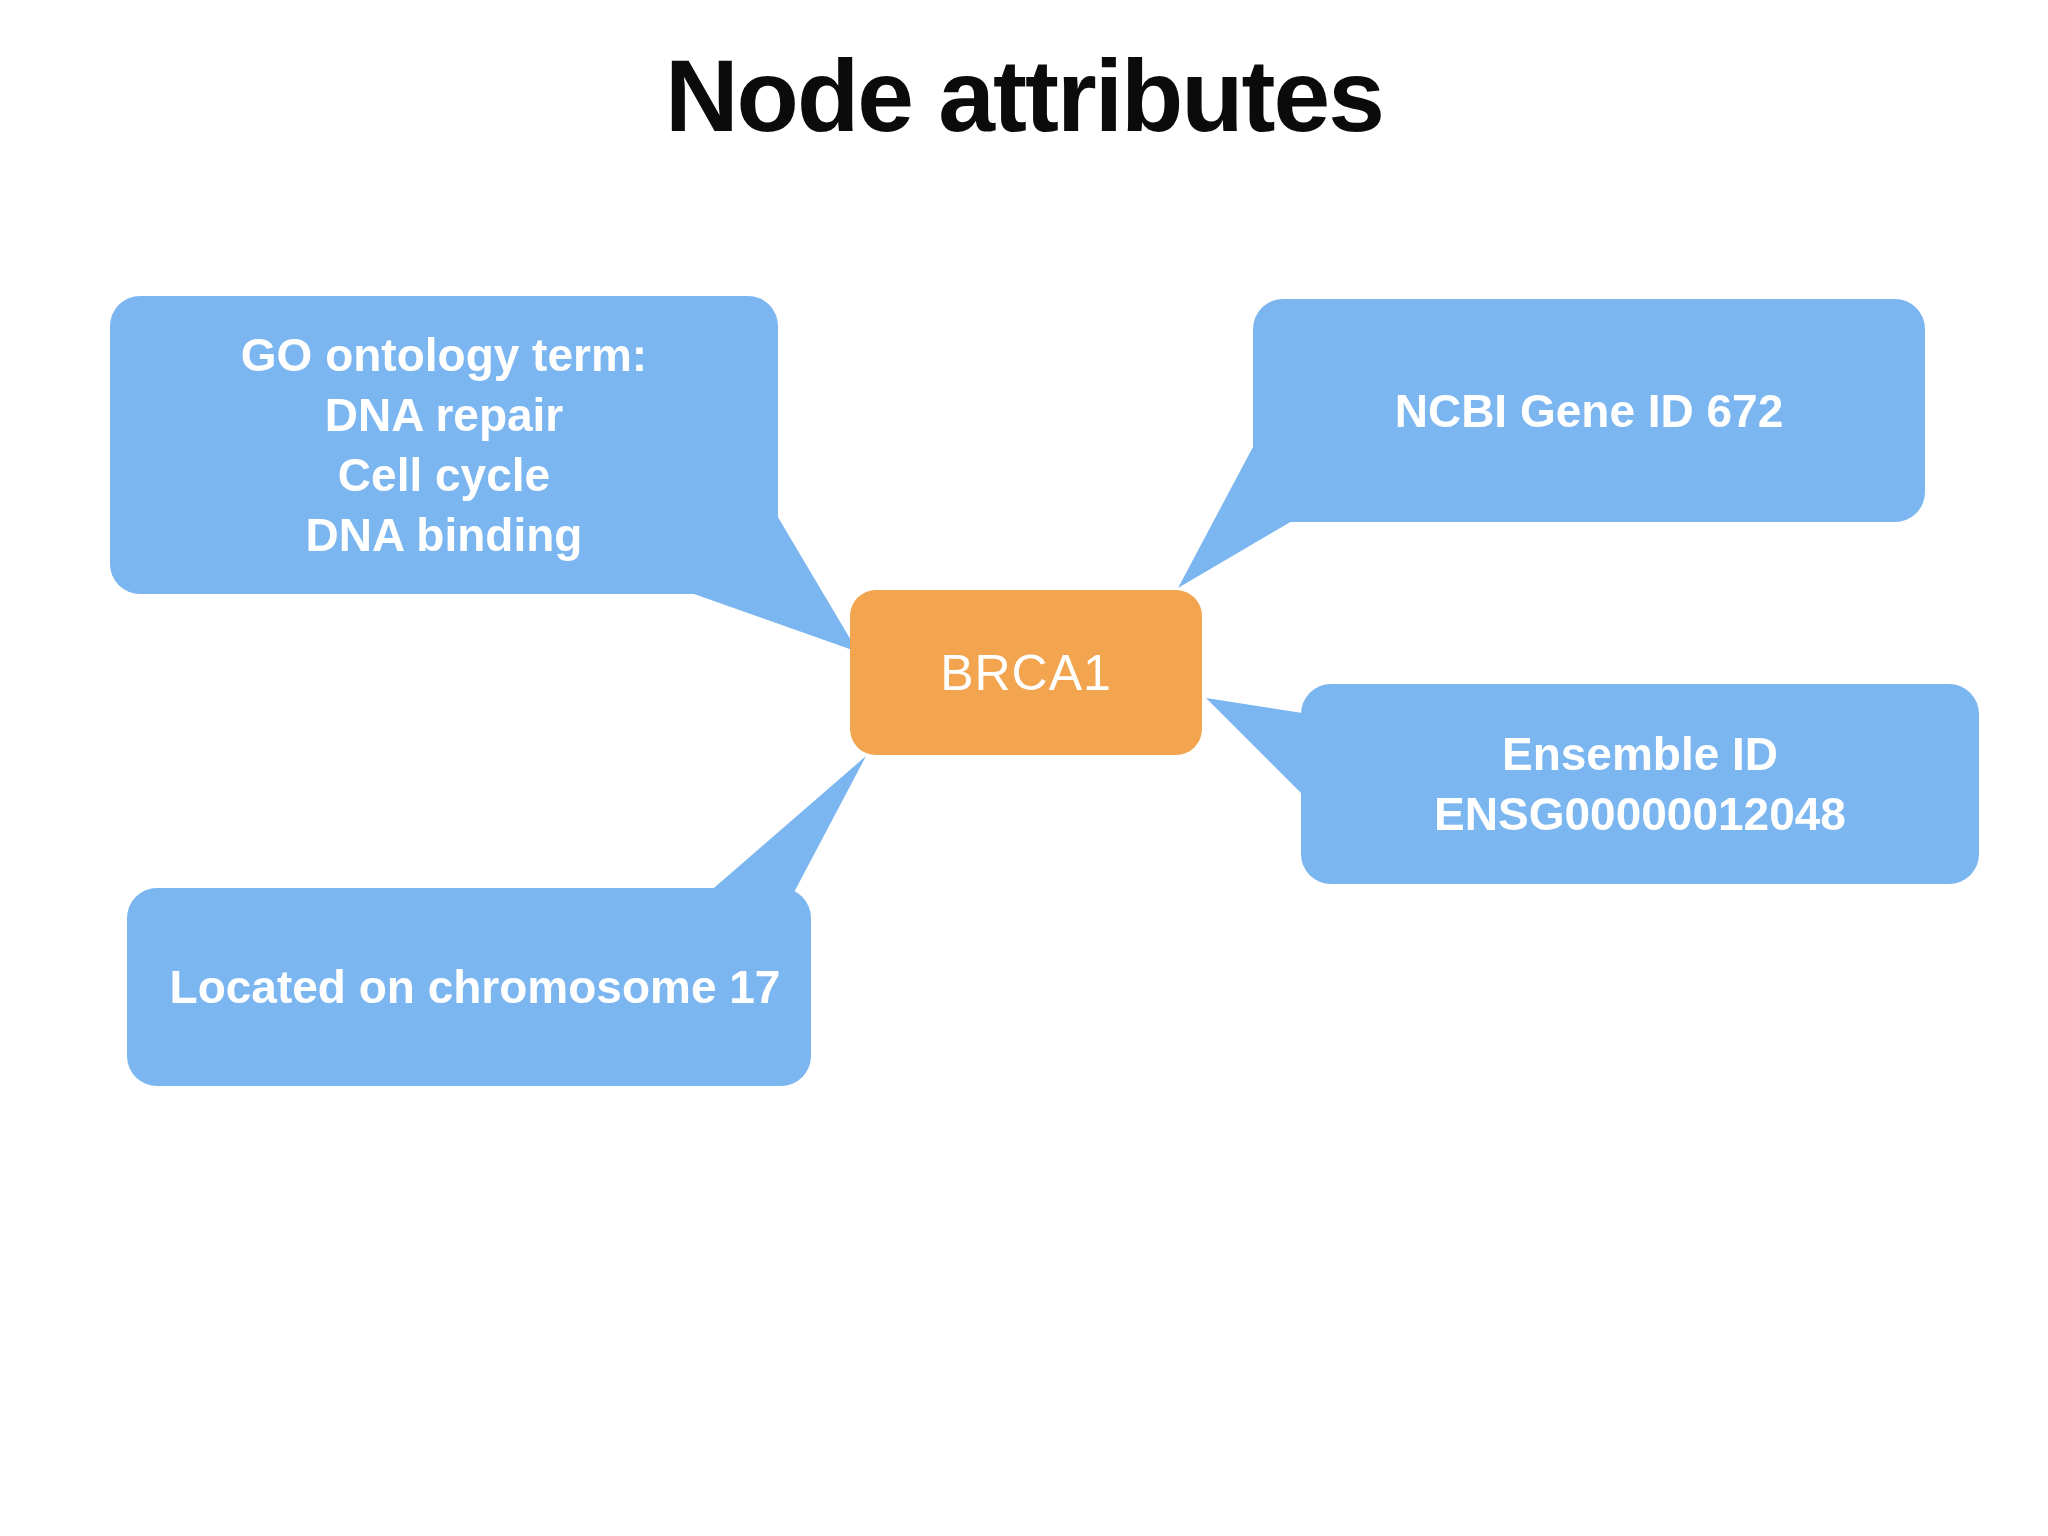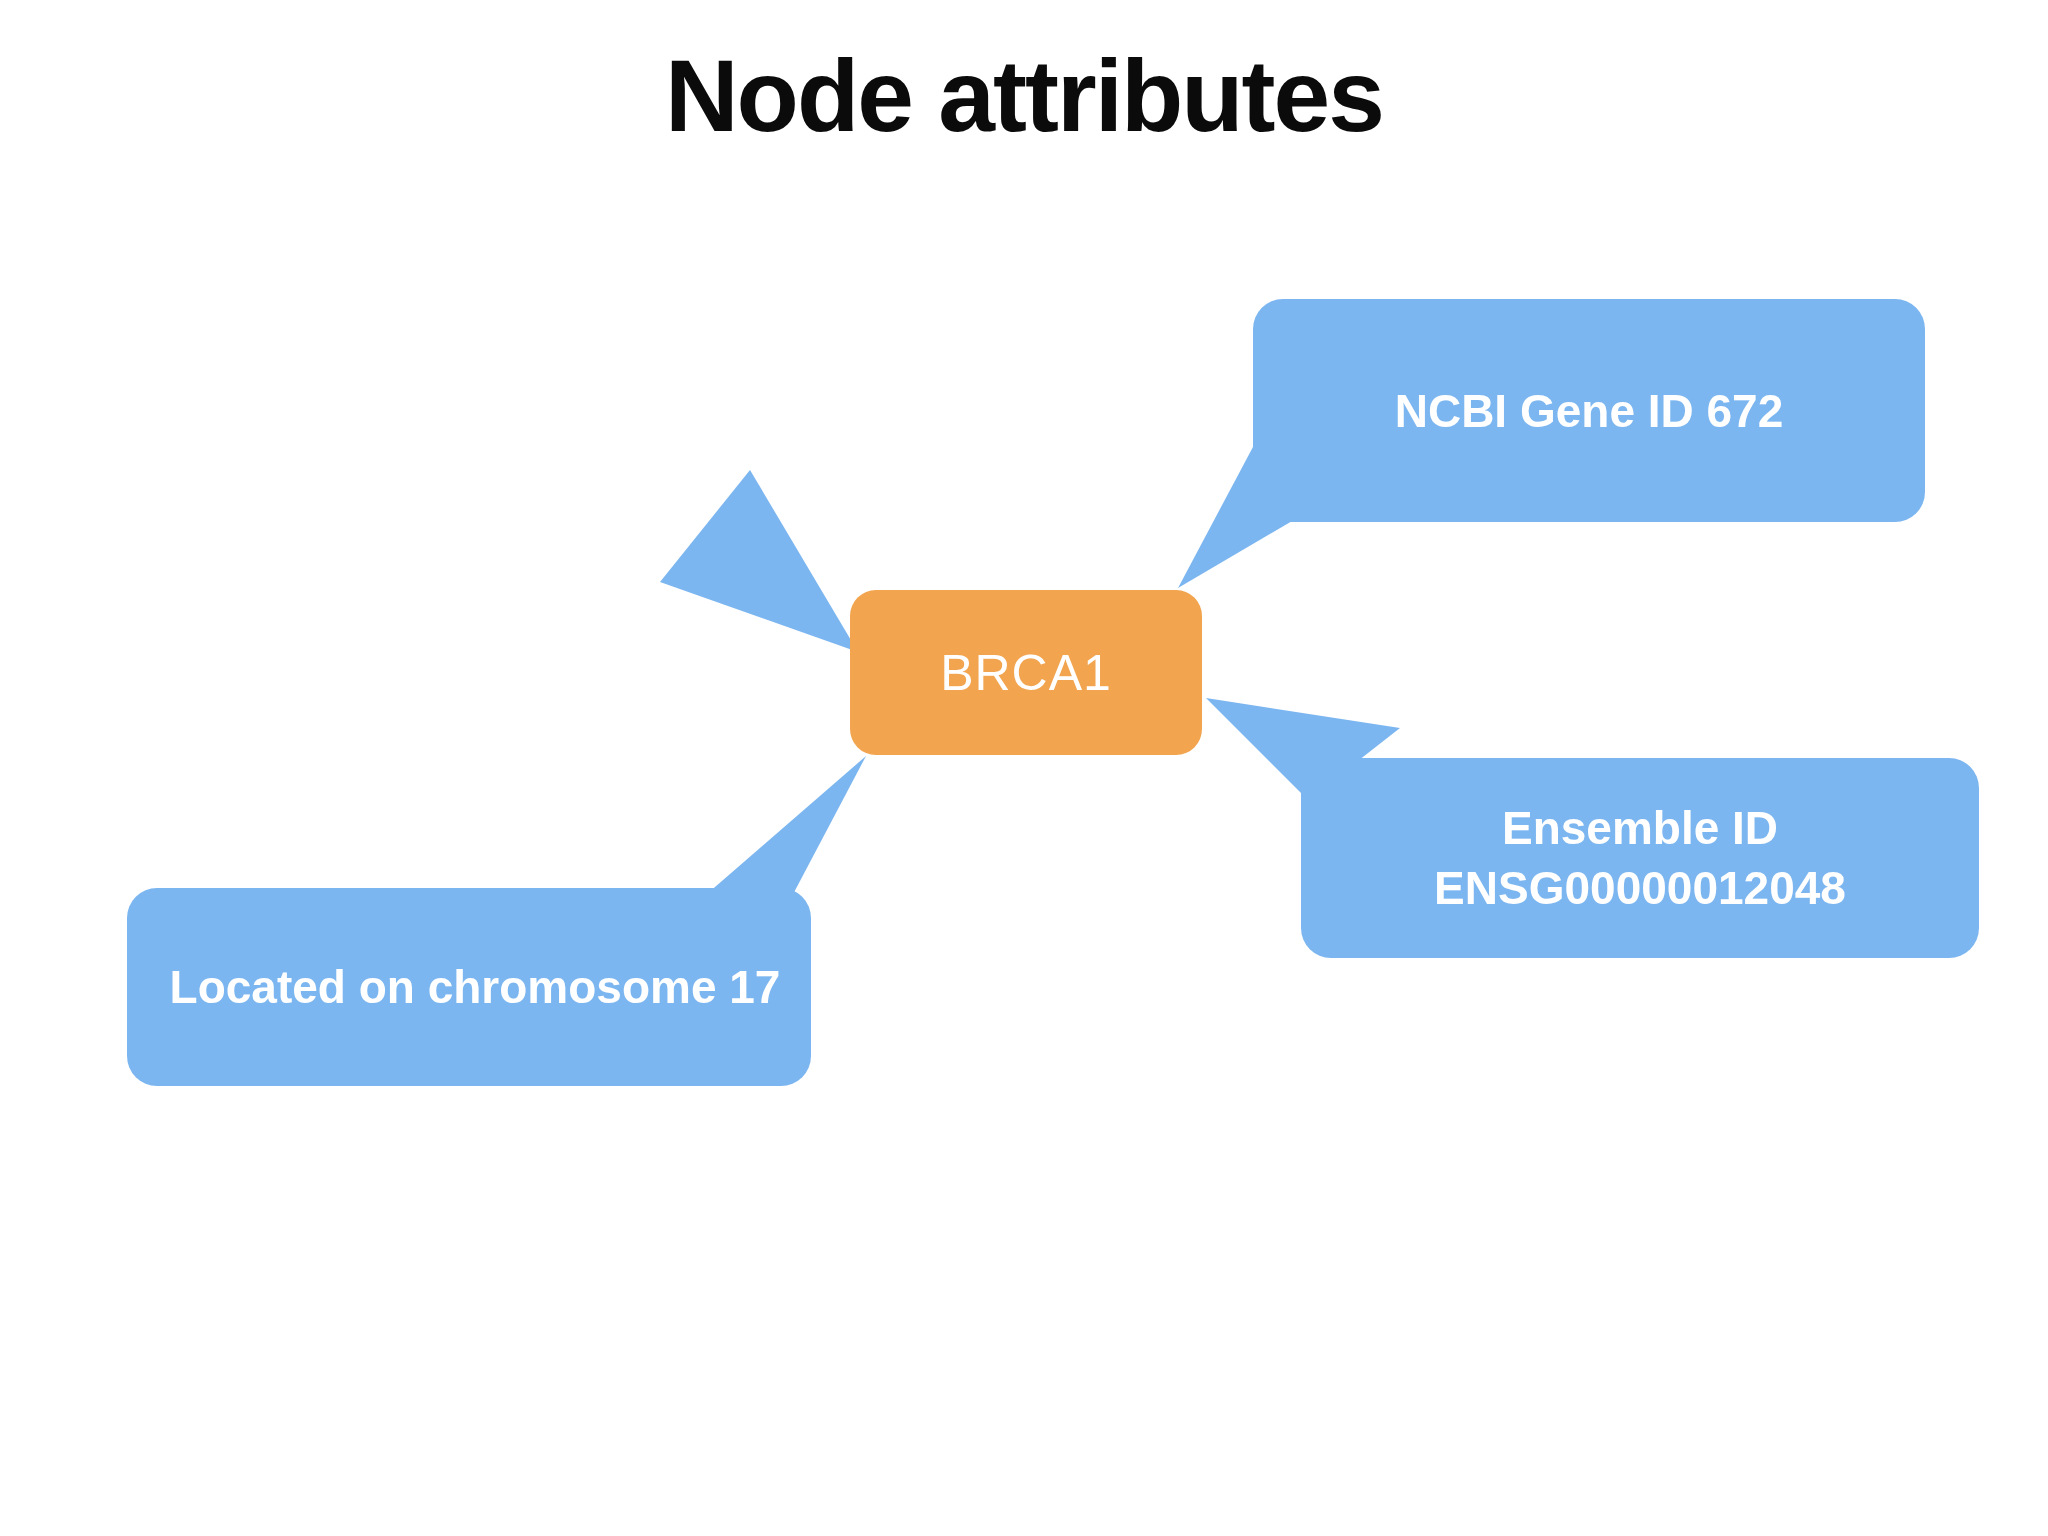--- a/index.html
+++ b/index.html
@@ -47,21 +47,21 @@
   .callout-text {
     color: var(--callout_text, #ffffff);
     font-weight: bold;
     font-size: 46px;
     line-height: 60px;
     text-align: center;
     white-space: pre-line;
   }
   .callout.go         { left: 110px;  top: 296px; width: 668px; height: 298px; }
   .callout.ncbi       { left: 1253px; top: 299px; width: 672px; height: 223px; }
-  .callout.ensembl    { left: 1301px; top: 758px; width: 678px; height: 200px; }
+  .callout.ensembl    { left: 1301px; top: 684px; width: 678px; height: 200px; }
   .callout.chromosome { left: 127px;  top: 888px; width: 672px; height: 198px; padding-left: 12px; }
   .node {
     position: absolute;
     left: 850px;
     top: 590px;
     width: 352px;
     height: 165px;
     background: var(--node, #f2a44f);
     border-radius: 26px;
     display: flex;
@@ -82,20 +82,26 @@
 
   <div class="title">Node attributes</div>
 
   <svg class="tails" viewBox="0 0 2048 1536" aria-hidden="true">
     <polygon points="750,470 858,652 660,582"></polygon>
     <polygon points="1262,430 1178,588 1345,490"></polygon>
     <polygon points="1206,698 1400,728 1308,800"></polygon>
     <polygon points="866,756 790,900 700,900"></polygon>
   </svg>
 
+  <div class="callout go">
+    <div class="callout-text">GO ontology term:
+DNA repair
+Cell cycle
+DNA binding</div>
+  </div>
 
   <div class="callout ncbi">
     <div class="callout-text">NCBI Gene ID 672</div>
   </div>
 
   <div class="callout ensembl">
     <div class="callout-text">Ensemble ID
 ENSG00000012048</div>
   </div>
 

